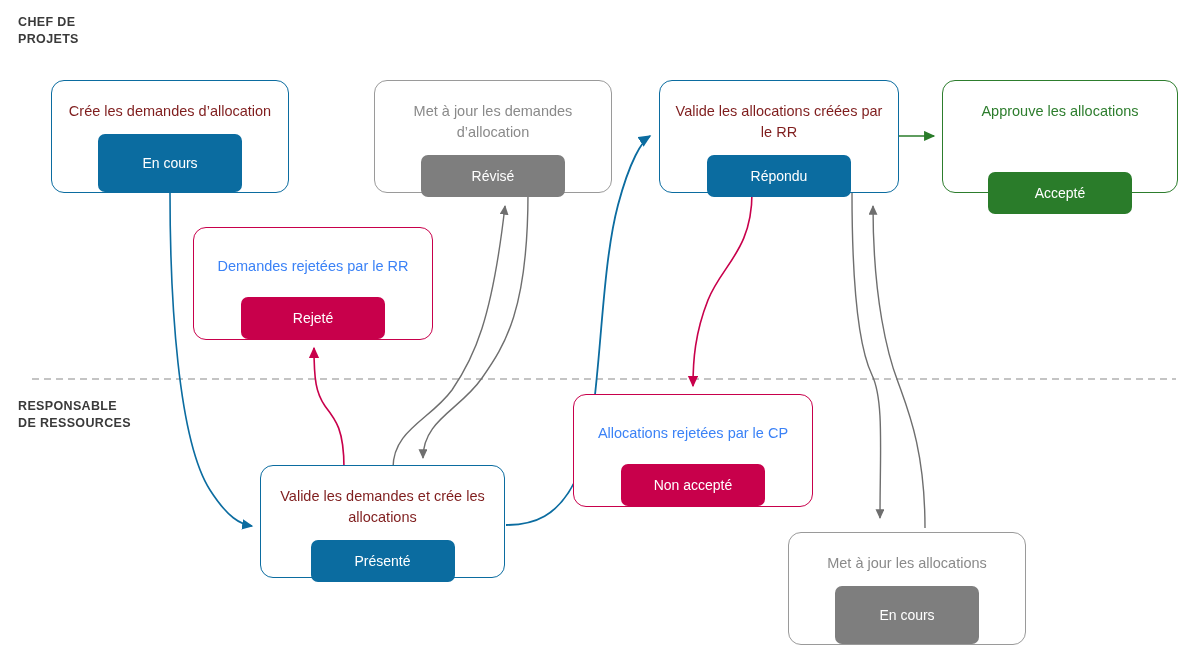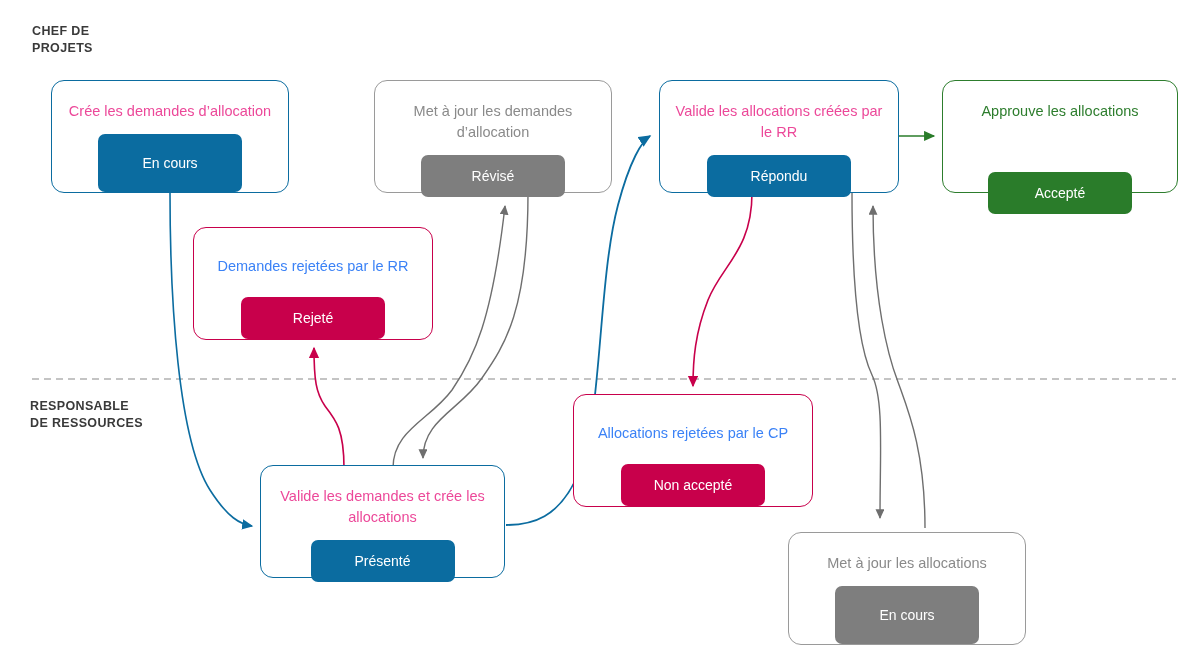--- a/index.html
+++ b/index.html
@@ -65,21 +65,21 @@
     align-items: center;
     justify-content: center;
     background: #808080;
     padding: 14px 24px;
     height: 36px;
     min-width: 96px;
   }
 
   
   .node.blue   { border-color: #0b6ca0; }
-  .node.blue   .node-title { color: #ec4899; }
+  .node.blue   .node-title { color: #7f1d1d; }
   .node.blue   .badge { background: #0b6ca0; }
 
   .node.gray   { border-color: #9a9a9a; margin-left: 40px; }
   .node.gray   .node-title { color: #8a8a8a; }
   .node.gray   .badge { background: #7e7e7e; }
 
   .node.green  { border-color: #2d7d2d; }
   .node.green  .node-title { color: #2d7d2d; }
   .node.green  .badge { background: #2a7c2a; }
 
@@ -122,23 +122,23 @@
 
     <path d="M899,136 L934,136" fill="none" stroke="#2a7c2a" stroke-width="1.6" marker-end="url(#ah-green)"></path>
 
     <path d="M752,193 C752,250 722,265 708,300 C695,333 693,360 693,386" fill="none" stroke="#c8004b" stroke-width="1.6" marker-end="url(#ah-crimson)"></path>
 
     <path d="M852,193 C852,300 860,350 872,375 C884,400 880,450 880,518" fill="none" stroke="#6e6e6e" stroke-width="1.4" marker-end="url(#ah-gray)"></path>
 
     <path d="M925,528 C925,450 908,410 898,382 C888,356 873,300 873,206" fill="none" stroke="#6e6e6e" stroke-width="1.4" marker-end="url(#ah-gray)"></path>
   </svg>
 
-  <div class="lane-label" style="left:32px; top:14px;margin-top:9px;">CHEF DE
+  <div class="lane-label" style="left:18px; top:14px;">CHEF DE
 PROJETS</div>
-  <div class="lane-label" style="left:30px; top:398px;">RESPONSABLE
+  <div class="lane-label" style="left:18px; top:398px;">RESPONSABLE
 DE RESSOURCES</div>
 
   <div class="node blue" style="left:51px; top:80px; width:238px; height:113px;">
     <div class="node-title">Crée les demandes d’allocation</div>
     <div class="badge">En cours</div>
   </div>
 
   <div class="node gray" style="left:334px; top:80px; width:238px; height:113px;">
     <div class="node-title">Met à jour les demandes d’allocation</div>
     <div class="badge">Révisé</div>

